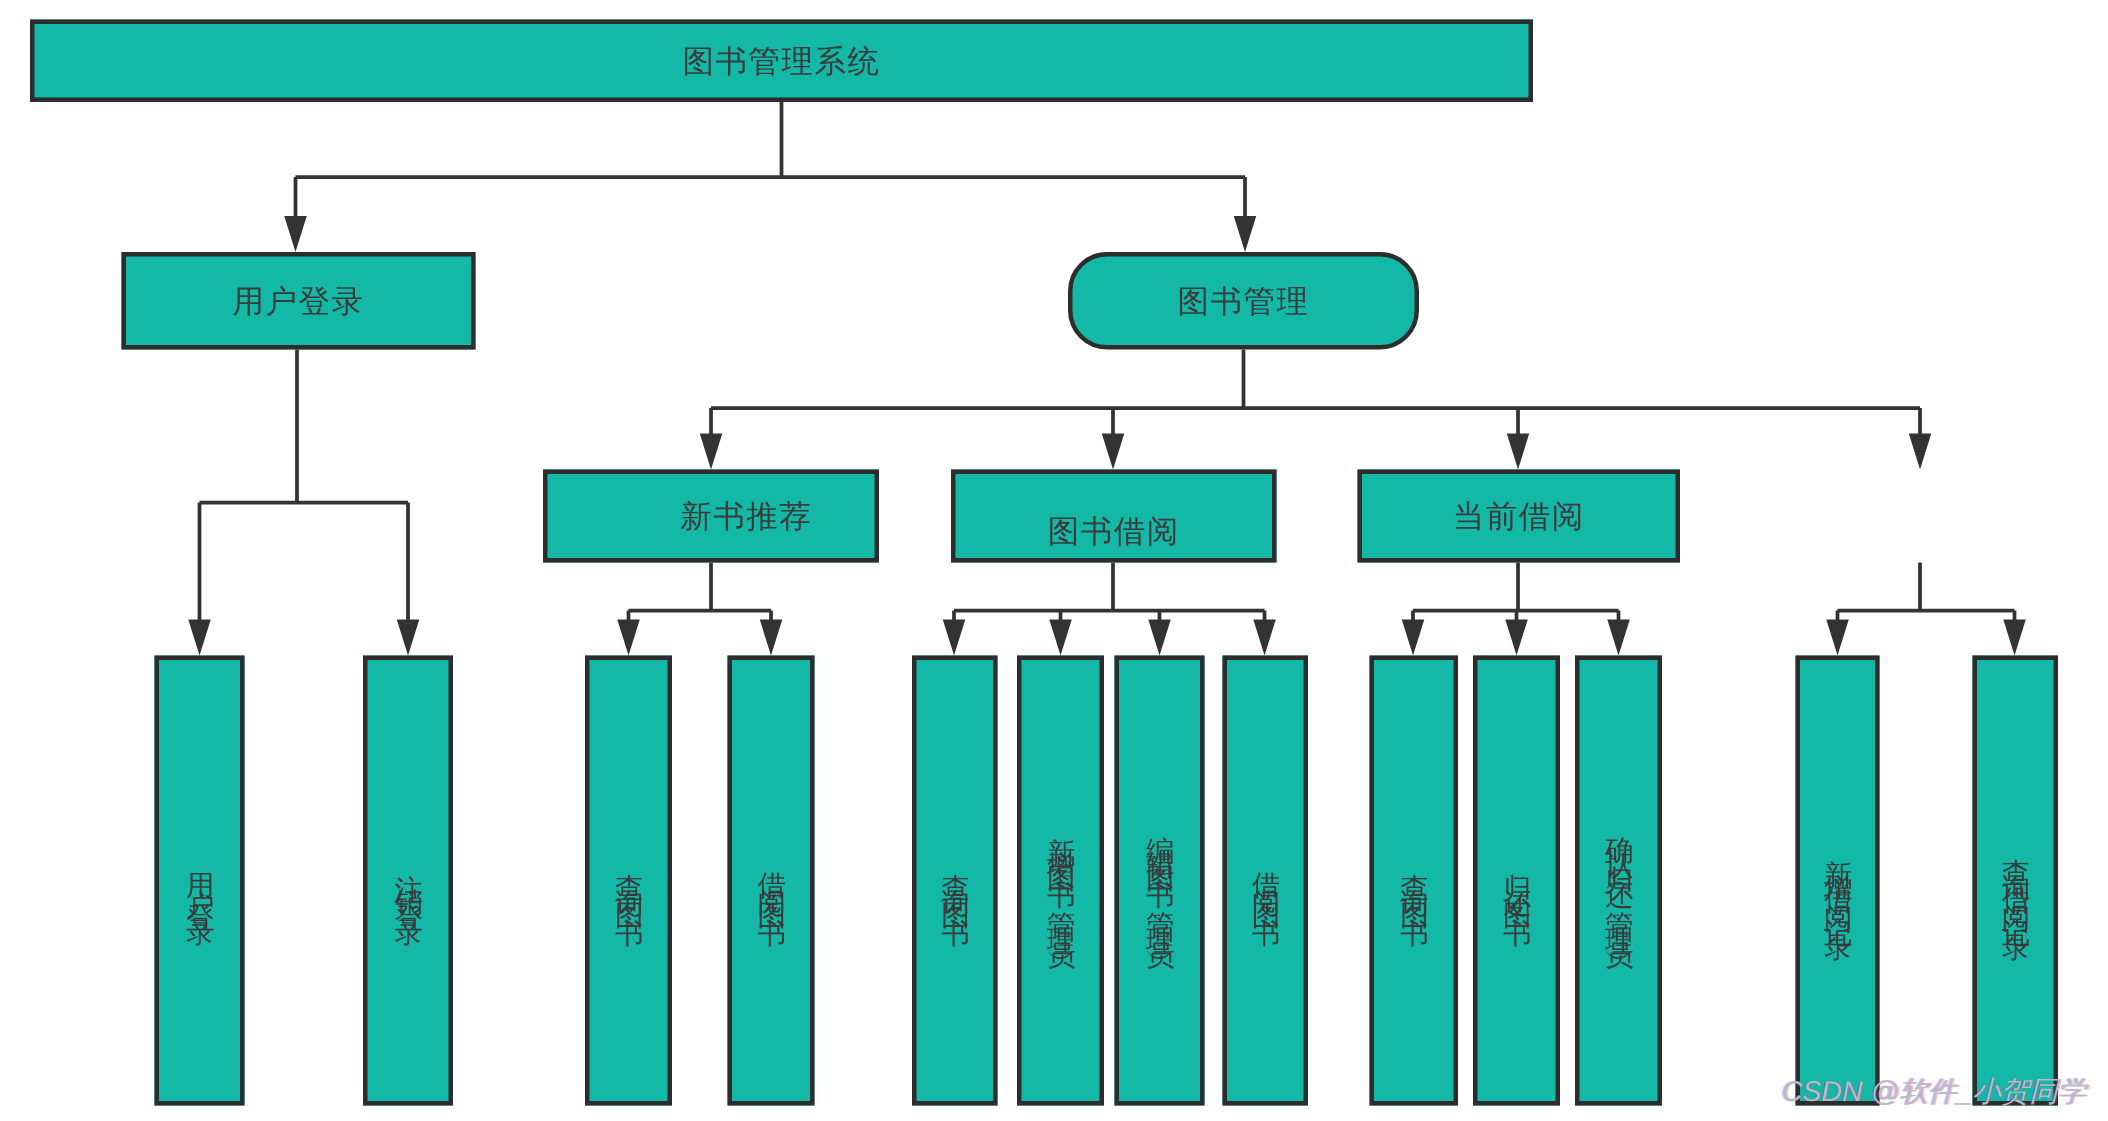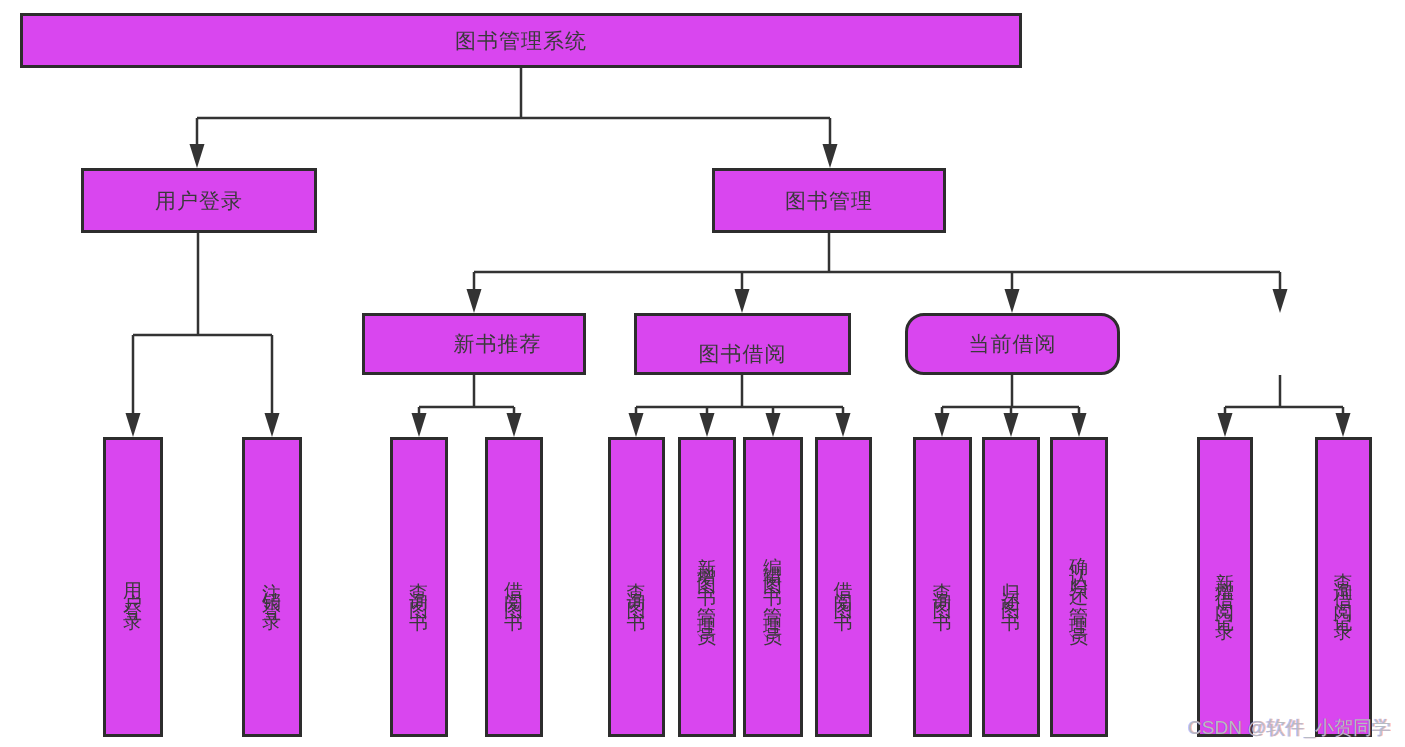--- a/index.html
+++ b/index.html
@@ -7,21 +7,21 @@
     width:1405px;height:747px;
     background:#ffffff;
     font-family:"Liberation Sans","DejaVu Sans",sans-serif;
     position:relative;overflow:hidden;
   }
   #diagram{position:absolute;left:0;top:0;width:1405px;height:747px;}
   #edges{position:absolute;left:0;top:0;z-index:1;}
   .node{
     position:absolute;
     box-sizing:border-box;
-    background:#d946ef;
+    background:#14b8a6;
     border:3px solid #2d2d2d;
     display:flex;align-items:center;justify-content:center;
     z-index:2;
   }
   .htext{
     font-size:21px;
     color:#3a3a3a;
     letter-spacing:1px;
     white-space:nowrap;
   }
@@ -100,30 +100,30 @@
       <polygon points="1225,437 1217.5,413 1232.5,413" fill="#333333"></polygon>
       <line x1="1343" y1="407" x2="1343" y2="417" stroke="#333333" stroke-width="2.5"></line>
       <polygon points="1343,437 1335.5,413 1350.5,413" fill="#333333"></polygon>
     </svg>
     <div class="node" style="left: 20px; top: 13px; width: 1002px; height: 55px; border-color: rgb(45, 45, 45);">
       <span class="htext" style="color: rgb(58, 58, 58);">图书管理系统</span>
     </div>
     <div class="node" style="left: 81px; top: 168px; width: 236px; height: 65px; border-color: rgb(45, 45, 45);">
       <span class="htext" style="color: rgb(58, 58, 58);">用户登录</span>
     </div>
-    <div class="node" style="left: 712px; top: 168px; width: 234px; height: 65px; border-color: rgb(45, 45, 45);">
+    <div class="node" style="left: 712px; top: 168px; width: 234px; height: 65px; border-color: rgb(45, 45, 45); border-radius: 26px;">
       <span class="htext" style="color: rgb(58, 58, 58);">图书管理</span>
     </div>
     <div class="node" style="left: 362px; top: 313px; width: 224px; height: 62px; border-color: rgb(45, 45, 45); padding-left: 47px;">
       <span class="htext" style="color: rgb(58, 58, 58);">新书推荐</span>
     </div>
     <div class="node" style="left: 634px; top: 313px; width: 217px; height: 62px; border-color: rgb(45, 45, 45);">
       <span class="htext" style="color: rgb(58, 58, 58); margin-top: 20px;">图书借阅</span>
     </div>
-    <div class="node" style="left: 905px; top: 313px; width: 215px; height: 62px; border-color: rgb(45, 45, 45); border-radius: 19px;">
+    <div class="node" style="left: 905px; top: 313px; width: 215px; height: 62px; border-color: rgb(45, 45, 45);">
       <span class="htext" style="color: rgb(58, 58, 58);">当前借阅</span>
     </div>
     <div class="node" style="left: 103px; top: 437px; width: 60px; height: 300px; border-color: rgb(45, 45, 45);">
       <span class="vtext" style="color: rgb(58, 58, 58);">用户登录</span>
     </div>
     <div class="node" style="left: 242px; top: 437px; width: 60px; height: 300px; border-color: rgb(45, 45, 45);">
       <span class="vtext" style="color: rgb(58, 58, 58);">注销登录</span>
     </div>
     <div class="node" style="left: 390px; top: 437px; width: 58px; height: 300px; border-color: rgb(45, 45, 45);">
       <span class="vtext" style="color: rgb(58, 58, 58);">查询图书</span>
@@ -152,13 +152,13 @@
     <div class="node" style="left: 1050px; top: 437px; width: 58px; height: 300px; border-color: rgb(45, 45, 45);">
       <span class="vtext" style="color: rgb(58, 58, 58);">确认归还（管理员）</span>
     </div>
     <div class="node" style="left: 1197px; top: 437px; width: 56px; height: 300px; border-color: rgb(45, 45, 45);">
       <span class="vtext" style="color: rgb(58, 58, 58);">新增借阅记录</span>
     </div>
     <div class="node" style="left: 1315px; top: 437px; width: 57px; height: 300px; border-color: rgb(45, 45, 45);">
       <span class="vtext" style="color: rgb(58, 58, 58);">查询借阅记录</span>
     </div>
   </div>
-<div id="watermark" style="color: rgb(183, 187, 195);">CSDN @软件_小贺同学</div>
+<div id="watermark" style="color: rgb(183, 187, 195); font-style: italic;">CSDN @软件_小贺同学</div>
 
 </body></html>

